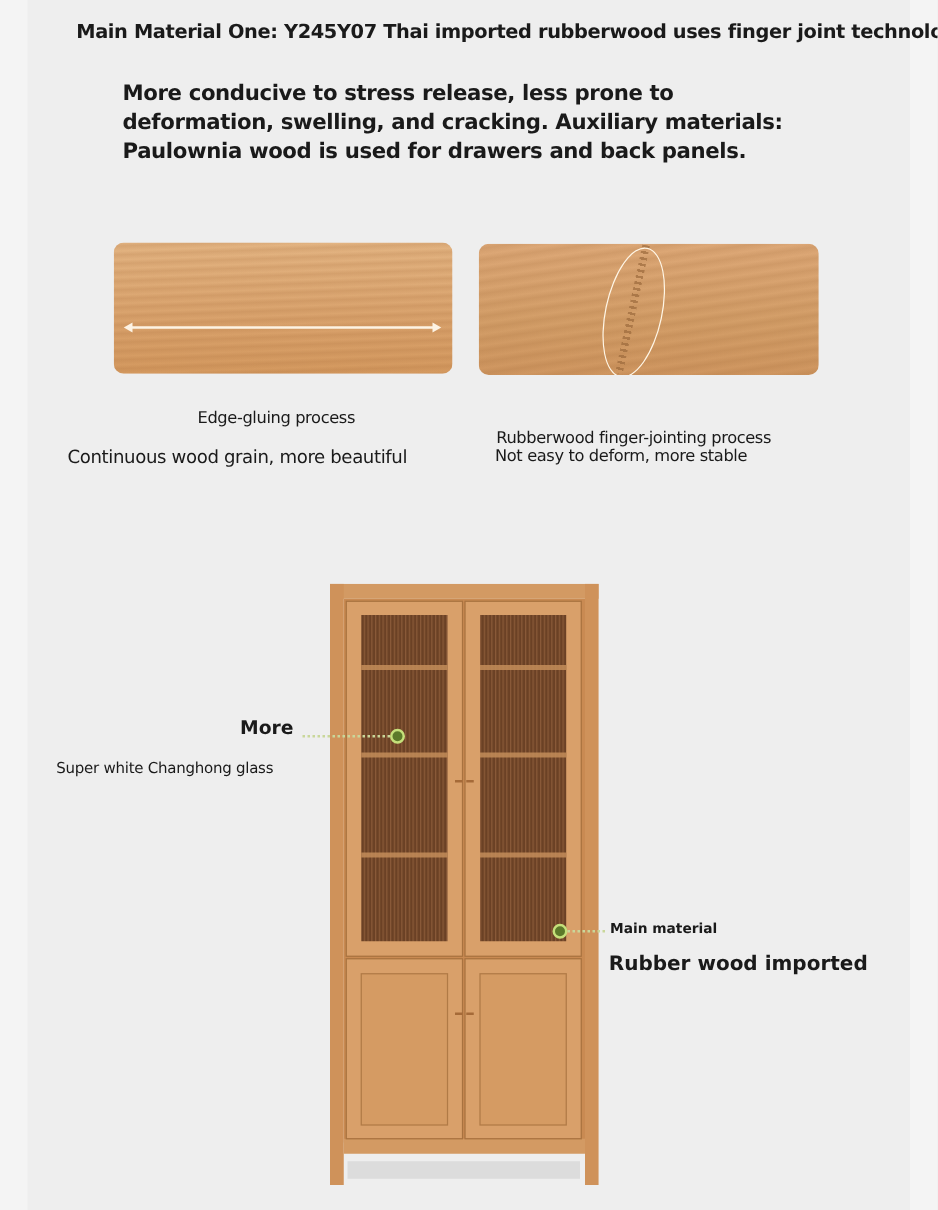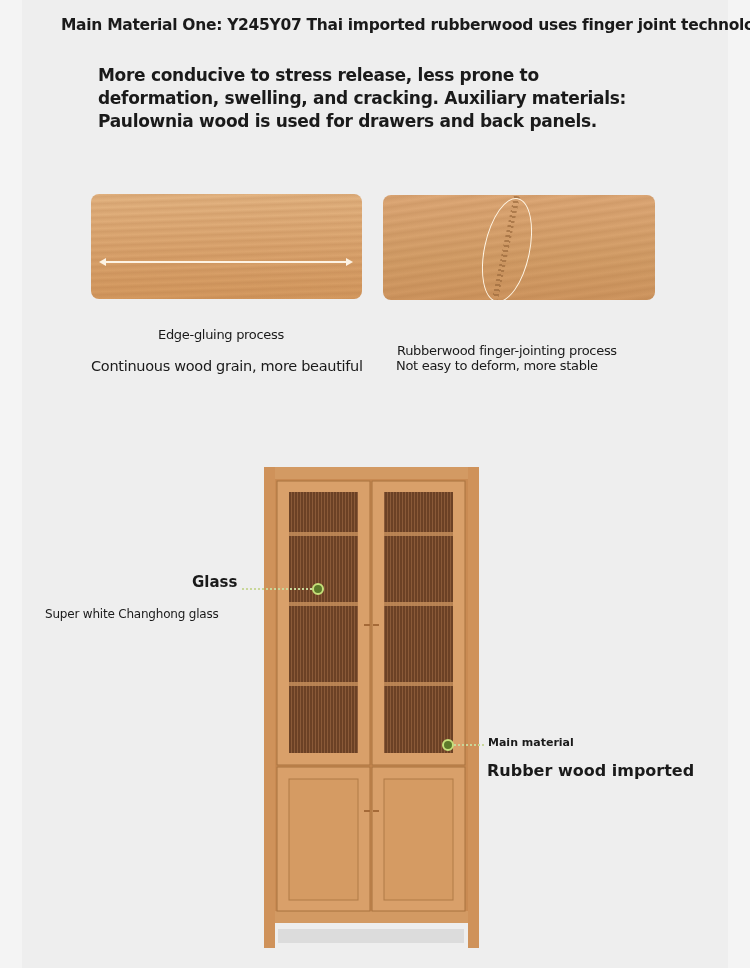--- a/index.html
+++ b/index.html
@@ -14,21 +14,21 @@
   .w2{left:383px;top:195px;width:272px;height:105px;background:
      repeating-linear-gradient(172deg,rgba(150,95,45,0.0) 0px,rgba(150,95,45,0.16) 4px,rgba(150,95,45,0) 9px),
      linear-gradient(180deg,#dda877,#d39e68 60%,#cf9660);}
   .arrow{position:absolute;left:12px;top:67px;width:246px;height:2px;background:#fdf3e4;}
   .arrow:before{content:"";position:absolute;left:-4px;top:-3px;border-right:7px solid #fdf3e4;border-top:4px solid transparent;border-bottom:4px solid transparent;}
   .arrow:after{content:"";position:absolute;right:-4px;top:-3px;border-left:7px solid #fdf3e4;border-top:4px solid transparent;border-bottom:4px solid transparent;}
   .ellipse{position:absolute;left:101px;top:2px;width:44px;height:104px;border:1.5px solid #fff6e6;border-radius:50%;transform:rotate(12deg);}
   .joint{position:absolute;left:120px;top:0;width:6px;height:105px;background:repeating-linear-gradient(180deg,#9c6a3c 0 2px,transparent 2px 5px);transform:rotate(12deg);opacity:.7;}
   .cap{position:absolute;font-weight:normal;white-space:nowrap;letter-spacing:-0.3px;}
   .c1{left:158px;top:327px;font-size:13px;}
-  .c2{left:54px;top:358px;font-size:14.5px;margin-left:37px;}
+  .c2{left:54px;top:358px;font-size:14.5px;}
   .c3{left:397px;top:327px;font-size:13px;margin-top:16px;}
   .c4{left:396px;top:358px;font-size:13px;}
   .cab{position:absolute;left:264px;top:467px;width:215px;height:481px;}
   .glass-lbl{position:absolute;left:192px;top:573px;font-size:15px;font-weight:bold;}
   .glass-sub{position:absolute;left:45px;top:607px;font-size:12px;font-weight:normal;letter-spacing:-0.2px;}
   .main-lbl{position:absolute;left:488px;top:736px;font-size:11px;font-weight:bold;}
   .main-sub{position:absolute;left:487px;top:761px;font-size:16px;font-weight:bold;line-height:19px;text-align:right;}
   .dots{position:absolute;height:0;border-top:2px dotted #c9d79a;}
   .dot{position:absolute;width:8px;height:8px;border:2px solid #c5e07a;border-radius:50%;background:#5c7a2a;}
 </style>
@@ -83,21 +83,21 @@
   <rect x="25" y="312" width="69" height="121" fill="#d59b63" stroke="#b07a46" stroke-width="1"></rect>
   <rect x="120" y="312" width="69" height="121" fill="#d59b63" stroke="#b07a46" stroke-width="1"></rect>
   <rect x="100" y="157" width="6" height="2" fill="#a56a38"></rect>
     <rect x="109" y="157" width="6" height="2" fill="#a56a38"></rect>
   <rect x="100" y="343" width="6" height="2" fill="#a56a38"></rect>
     <rect x="109" y="343" width="6" height="2" fill="#a56a38"></rect>
 </svg>
 
 <div class="dots" style="left:242px;top:588px;width:70px;"></div>
 <div class="dot" style="left:312px;top:583px;"></div>
-<div class="glass-lbl">Glass</div>
+<div class="glass-lbl">More</div>
 <div class="glass-sub">Super white Changhong glass</div>
 
 <div class="dot" style="left:442px;top:739px;"></div>
 <div class="dots" style="left:454px;top:744px;width:30px;"></div>
 <div class="main-lbl">Main material</div>
 <div class="main-sub">
   <div>Rubber wood imported</div>
 </div>
 
 </body></html>

